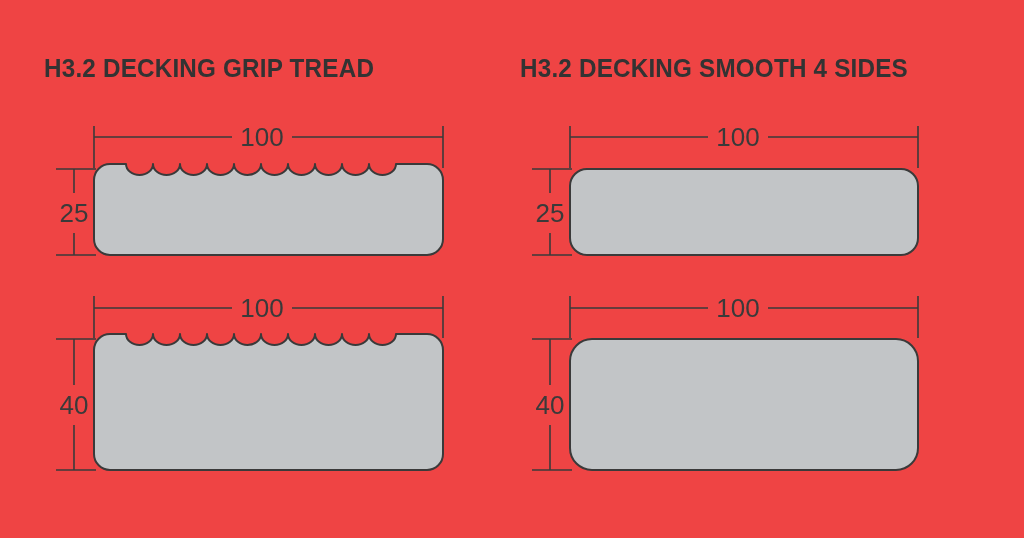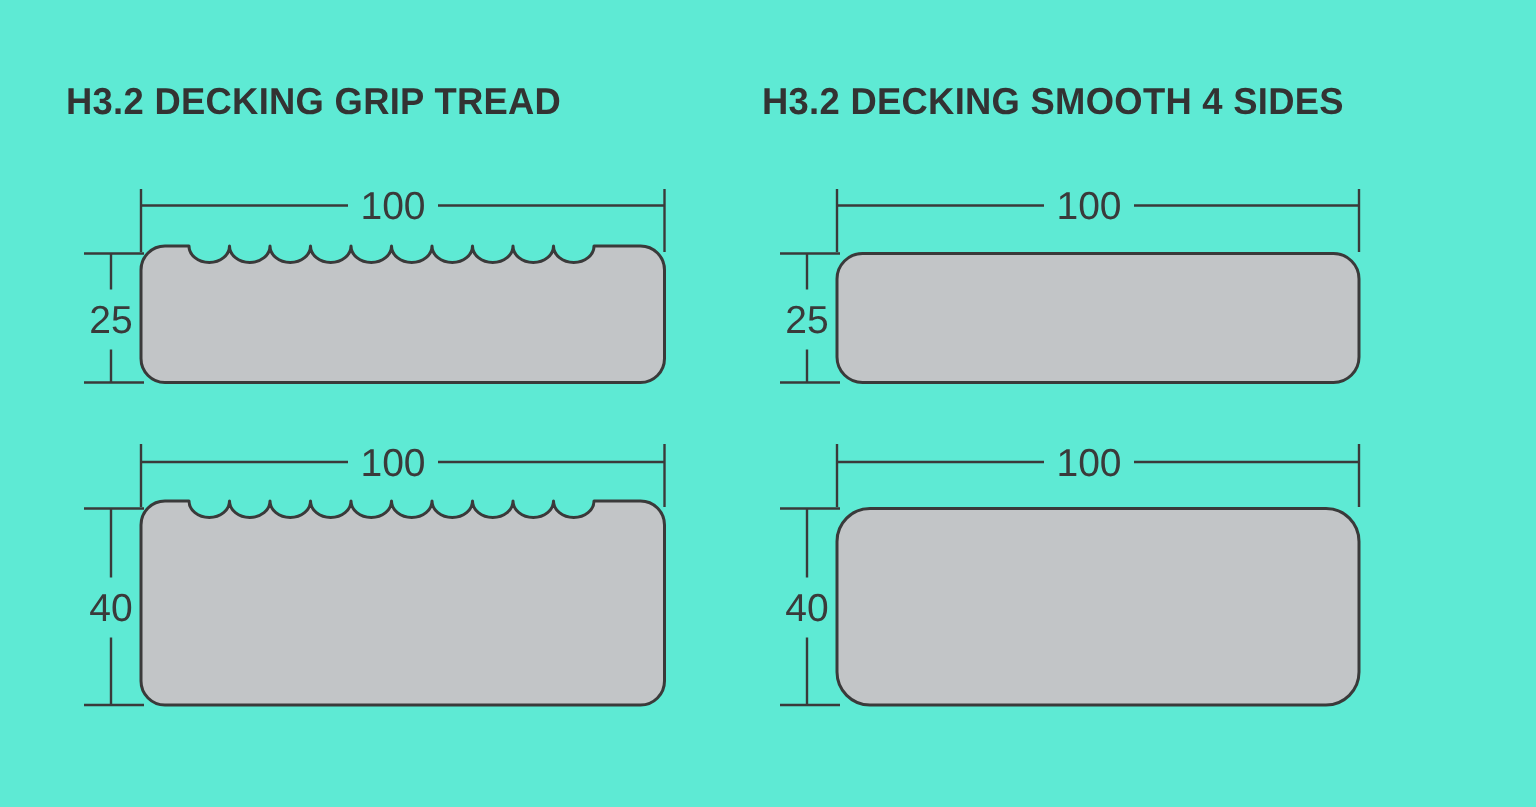--- a/index.html
+++ b/index.html
@@ -11,29 +11,29 @@
     width: 1024px;
     height: 538px;
     overflow: hidden;
     font-family: "Liberation Sans", sans-serif;
     position: relative;
   }
   #stage {
     position: relative;
     width: 1024px;
     height: 538px;
-    background: #5eead4;
+    background: #ef4444;
   }
   .panel {
     position: absolute;
     top: 0;
     height: 538px;
   }
   #panel-left  { left: 0;   width: 512px; }
-  #panel-right { left: 500px; width: 512px; }
+  #panel-right { left: 512px; width: 512px; }
 
   .panel-title {
     position: absolute;
     left: 44px;
     top: 54px;
     font-size: 25px;
     font-weight: bold;
     letter-spacing: 0.2px;
     color: #333333;
     white-space: nowrap;

